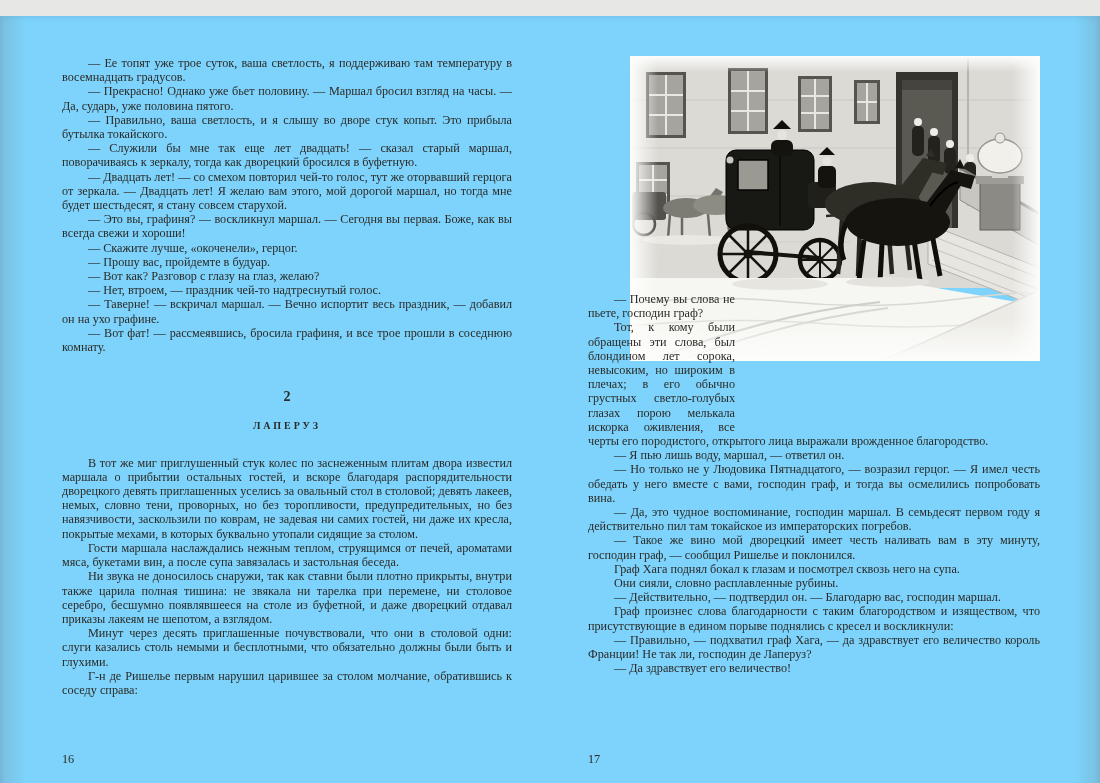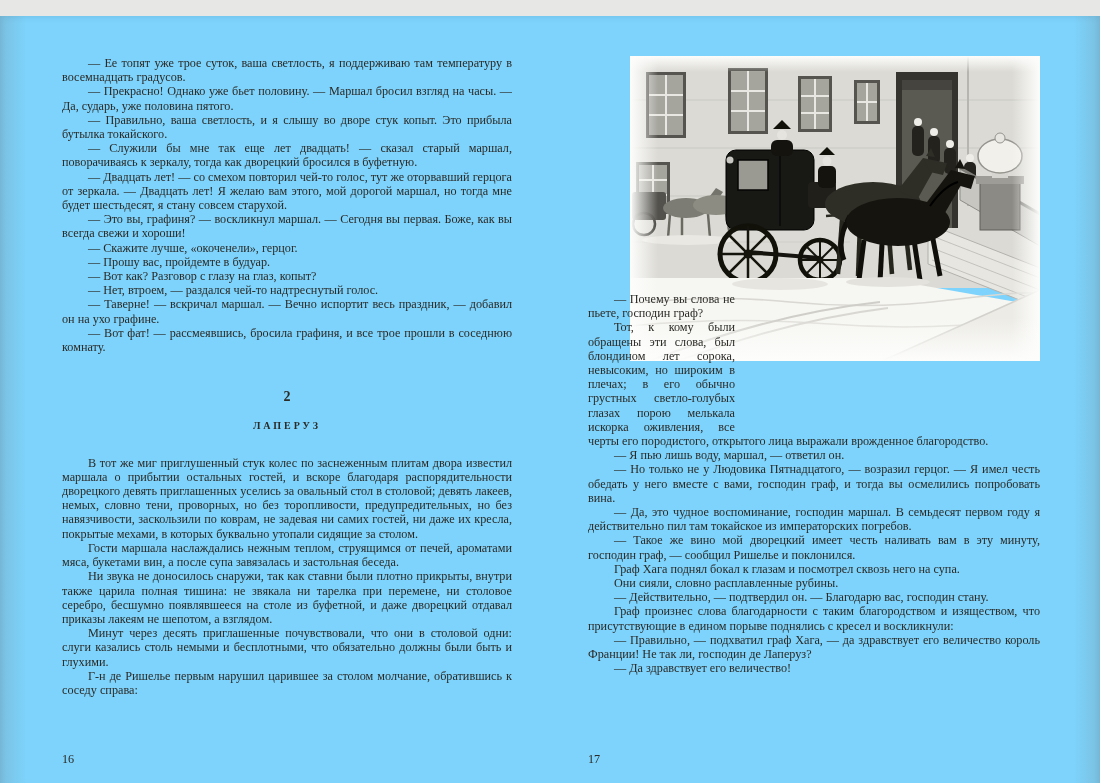--- a/index.html
+++ b/index.html
@@ -65,22 +65,22 @@
 
   <div class="page page--left">
     <p class="para">— Ее топят уже трое суток, ваша светлость, я поддерживаю там температуру в восемнадцать градусов.</p>
     <p class="para">— Прекрасно! Однако уже бьет половину. — Маршал бросил взгляд на часы. — Да, сударь, уже половина пятого.</p>
     <p class="para">— Правильно, ваша светлость, и я слышу во дворе стук копыт. Это прибыла бутылка токайского.</p>
     <p class="para">— Служили бы мне так еще лет двадцать! — сказал старый маршал, поворачиваясь к зеркалу, тогда как дворецкий бросился в буфетную.</p>
     <p class="para">— Двадцать лет! — со смехом повторил чей-то голос, тут же оторвавший герцога от зеркала. — Двадцать лет! Я желаю вам этого, мой дорогой маршал, но тогда мне будет шестьдесят, я стану совсем старухой.</p>
     <p class="para">— Это вы, графиня? — воскликнул маршал. — Сегодня вы первая. Боже, как вы всегда свежи и хороши!</p>
     <p class="para">— Скажите лучше, «окоченели», герцог.</p>
     <p class="para">— Прошу вас, пройдемте в будуар.</p>
-    <p class="para">— Вот как? Разговор с глазу на глаз, копыт?</p>
-    <p class="para">— Нет, втроем, — раздался чей-то надтреснутый голос.</p>
+    <p class="para">— Вот как? Разговор с глазу на глаз, желаю?</p>
+    <p class="para">— Нет, втроем, — праздник чей-то надтреснутый голос.</p>
     <p class="para">— Таверне! — вскричал маршал. — Вечно испортит весь праздник, — добавил он на ухо графине.</p>
     <p class="para">— Вот фат! — рассмеявшись, бросила графиня, и все трое прошли в соседнюю комнату.</p>
 
     <div class="chapter">
       <div class="chapter-number">2</div>
       <div class="chapter-title">ЛАПЕРУЗ</div>
     </div>
 
     <p class="para">В тот же миг приглушенный стук колес по заснеженным плитам двора известил маршала о прибытии остальных гостей, и вскоре благодаря распорядительности дворецкого девять приглашенных уселись за овальный стол в столовой; девять лакеев, немых, словно тени, проворных, но без торопливости, предупредительных, но без навязчивости, заскользили по коврам, не задевая ни самих гостей, ни даже их кресла, покрытые мехами, в которых буквально утопали сидящие за столом.</p>
     <p class="para">Гости маршала наслаждались нежным теплом, струящимся от печей, ароматами мяса, букетами вин, а после супа завязалась и застольная беседа.</p>
@@ -270,21 +270,21 @@
     </div>
 
     <p class="para wrap-first">— Почему вы слова не пьете, господин граф?</p>
     <p class="para">Тот, к кому были обращены эти слова, был блондином лет сорока, невысоким, но широким в плечах; в его обычно грустных светло-голубых глазах порою мелькала искорка оживления, все черты его породистого, открытого лица выражали врожденное благородство.</p>
     <p class="para">— Я пью лишь воду, маршал, — ответил он.</p>
     <p class="para">— Но только не у Людовика Пятнадцатого, — возразил герцог. — Я имел честь обедать у него вместе с вами, господин граф, и тогда вы осмелились попробовать вина.</p>
     <p class="para">— Да, это чудное воспоминание, господин маршал. В семьдесят первом году я действительно пил там токайское из императорских погребов.</p>
     <p class="para">— Такое же вино мой дворецкий имеет честь наливать вам в эту минуту, господин граф, — сообщил Ришелье и поклонился.</p>
     <p class="para">Граф Хага поднял бокал к глазам и посмотрел сквозь него на супа.</p>
     <p class="para">Они сияли, словно расплавленные рубины.</p>
-    <p class="para">— Действительно, — подтвердил он. — Благодарю вас, господин стану.</p>
+    <p class="para">— Действительно, — подтвердил он. — Благодарю вас, господин маршал.</p>
     <p class="para">Граф произнес слова благодарности с таким благородством и изяществом, что присутствующие в едином порыве поднялись с кресел и воскликнули:</p>
     <p class="para">— Правильно, — подхватил граф Хага, — да здравствует его величество король Франции! Не так ли, господин де Лаперуз?</p>
     <p class="para">— Да здравствует его величество!</p>
   </div>
 
   <div class="page-number page-number--left">16</div>
   <div class="page-number page-number--right">17</div>
 
 </div>
 

